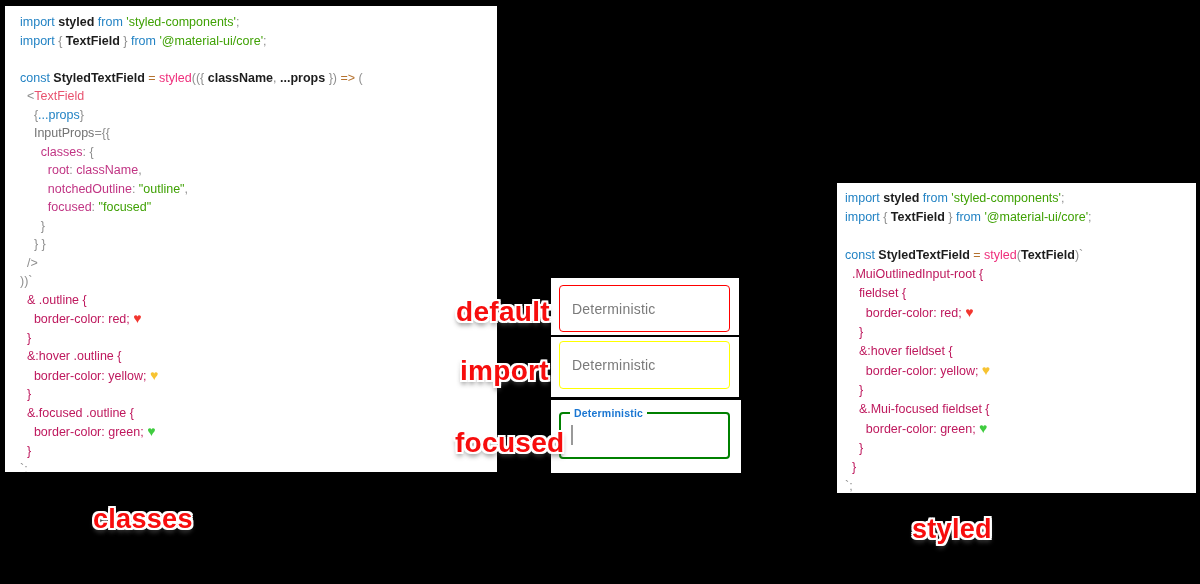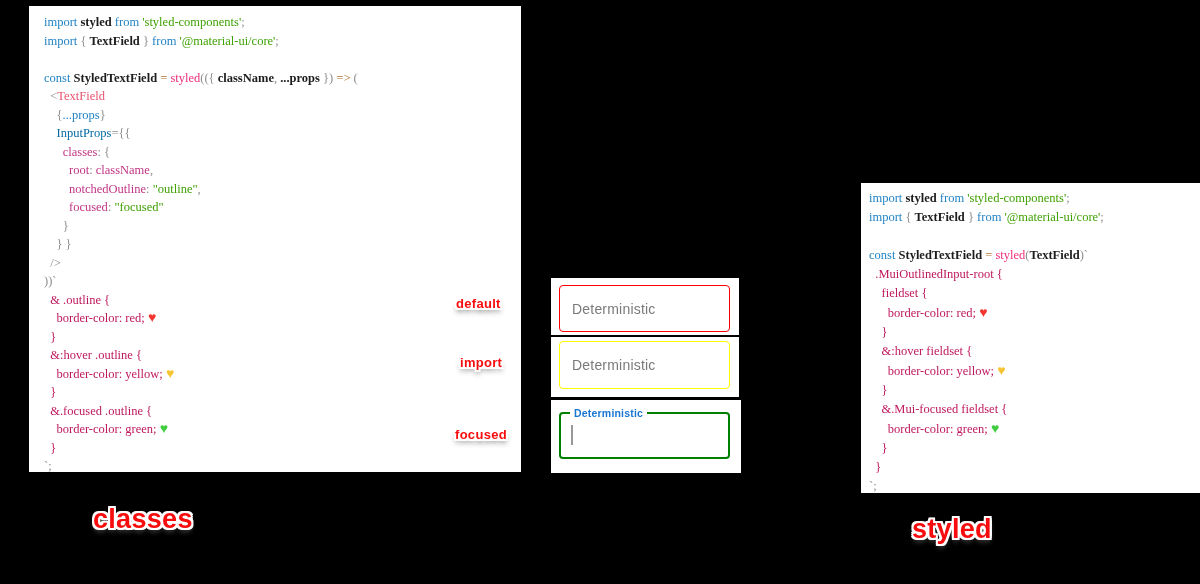--- a/index.html
+++ b/index.html
@@ -9,39 +9,38 @@
     background:#000;
     overflow:hidden;
     font-family:"Liberation Sans", sans-serif;
   }
 
   
   .code-panel {
     position:absolute;
     background:#fff;
     overflow:hidden;
-    font-family:Liberation Serif, serif;
+    font-family:Liberation Sans, sans-serif;
     font-size:12.5px;
     white-space:pre;
-    margin-left:24px;
   }
   .panel-left  { left:5px;  top:6px;   width:492px; height:466px; padding:7px 0 0 15px; line-height:18.5px; }
   .panel-right { left:837px; top:183px; width:359px; height:310px; padding:6px 0 0 8px;  line-height:19px; }
   .code-line { white-space:pre; }
 
   .tk-kw   { color:#2383c4; }
   .tk-id   { color:#1d1d1d; font-weight:bold; }
   .tk-str  { color:#3fa104; }
   .tk-fn   { color:#ef2f7c; }
   .tk-tag  { color:#e8536f; }
   .tk-key  { color:#c13584; }
   .tk-punc { color:#8f8f8f; }
   .tk-op   { color:#b5722f; }
   .tk-css  { color:#be185d; }
-  .tk-attr { color:#0369a1; }
+  .tk-attr { color:#737373; }
   .tk-plain{ color:#1d1d1d; }
   .tk-hr   { color:#f2362f; font-size:14px; }
   .tk-hy   { color:#f7c331; font-size:14px; }
   .tk-hg   { color:#3fcc3f; font-size:14px; }
 
   
   .field-card { position:absolute; background:#fff; }
   .card-default { left:551px; top:278px; width:188px; height:57px; }
   .card-hover   { left:551px; top:337px; width:188px; height:60px; }
   .card-focused { left:551px; top:400px; width:190px; height:73px; }
@@ -85,21 +84,21 @@
   .annot {
     position:absolute;
     color:#f70d0d;
     font-weight:bold;
     letter-spacing:.3px;
     text-shadow:
       -2px -2px 0 #fff, 2px -2px 0 #fff, -2px 2px 0 #fff, 2px 2px 0 #fff,
       0 -2px 0 #fff, 0 2px 0 #fff, -2px 0 0 #fff, 2px 0 0 #fff,
       0 4px 5px rgba(90,90,90,.9);
   }
-  .annot-state { font-size:13px; }
+  .annot-state { font-size:28px; }
   .annot-default { left:456px; top:296px; }
   .annot-hover   { left:460px; top:355px; }
   .annot-focused { left:455px; top:427px; }
   .annot-caption { font-size:27px; }
   .caption-classes { left:93px;  top:504px; }
   .caption-globals { left:912px; top:514px; }
 </style>
 </head>
 <body>
 

